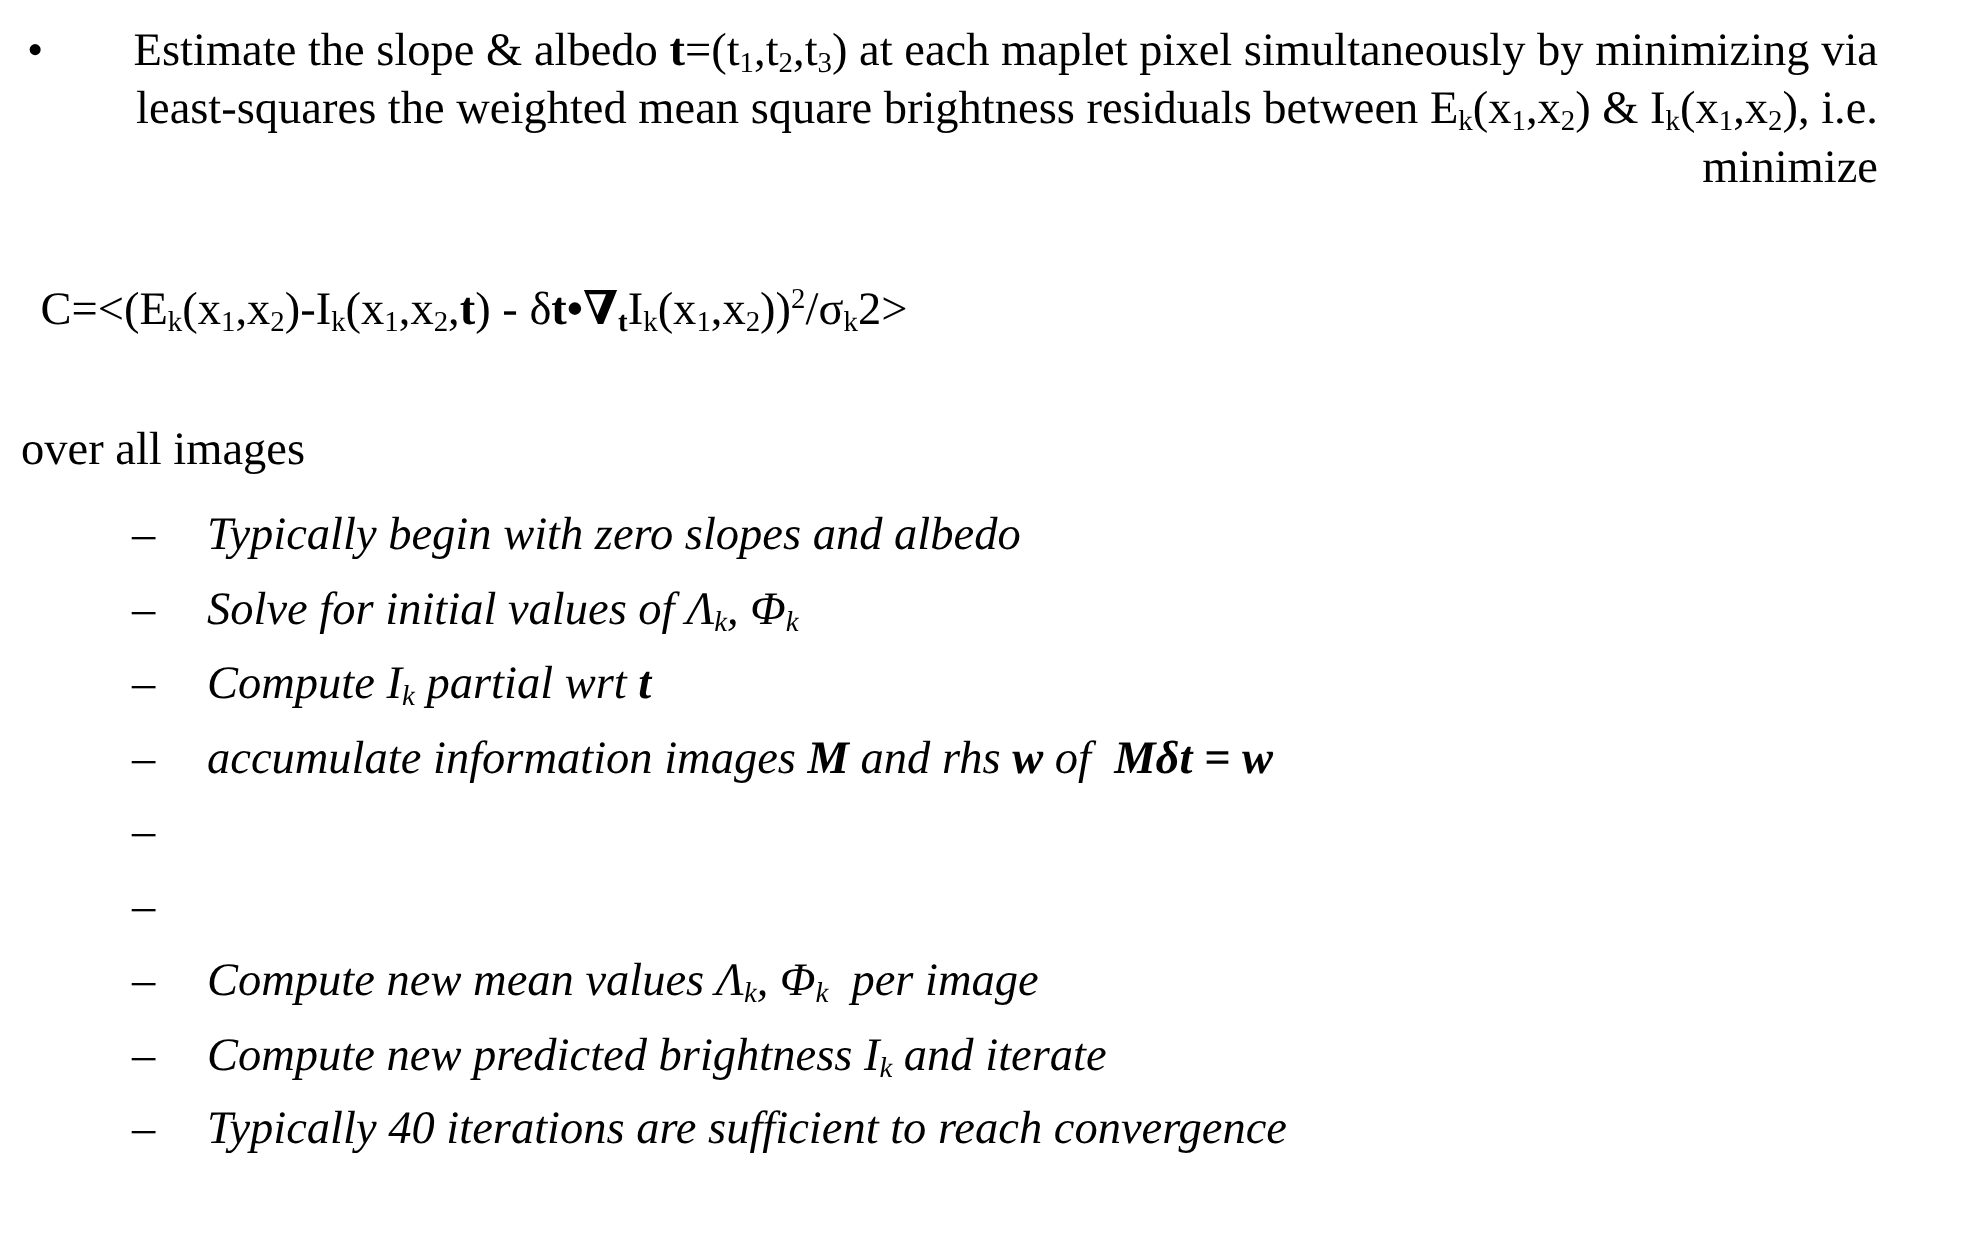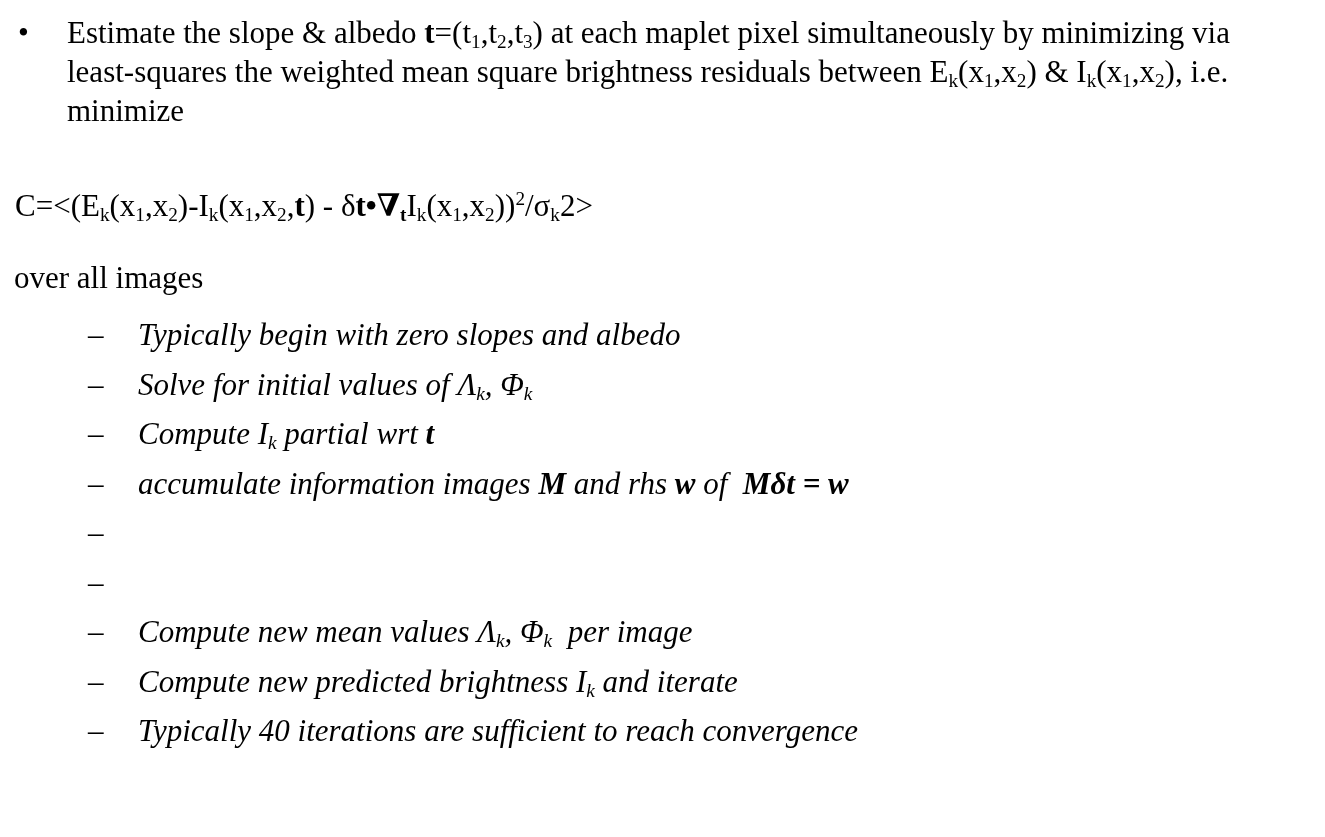--- a/index.html
+++ b/index.html
@@ -30,30 +30,31 @@
     align-items: flex-start;
     padding-left: 18px;
     padding-top: 13px;
   }
   .bullet-marker {
     flex: 0 0 49px;
     width: 49px;
   }
   .bullet-text {
     width: 1185px;
+    text-align: right;
   }
 
   .equation {
     margin-top: 56px;
-    margin-left: 15px;
+    margin-left: 27px;
     white-space: pre;
   }
 
   .over-all {
-    margin-top: 33px;
+    margin-top: 54px;
     margin-left: 14px;
   }
 
   .sub-list {
     margin-top: 13px;
   }
   .sub-item {
     display: flex;
     align-items: flex-start;
     padding-left: 88px;

